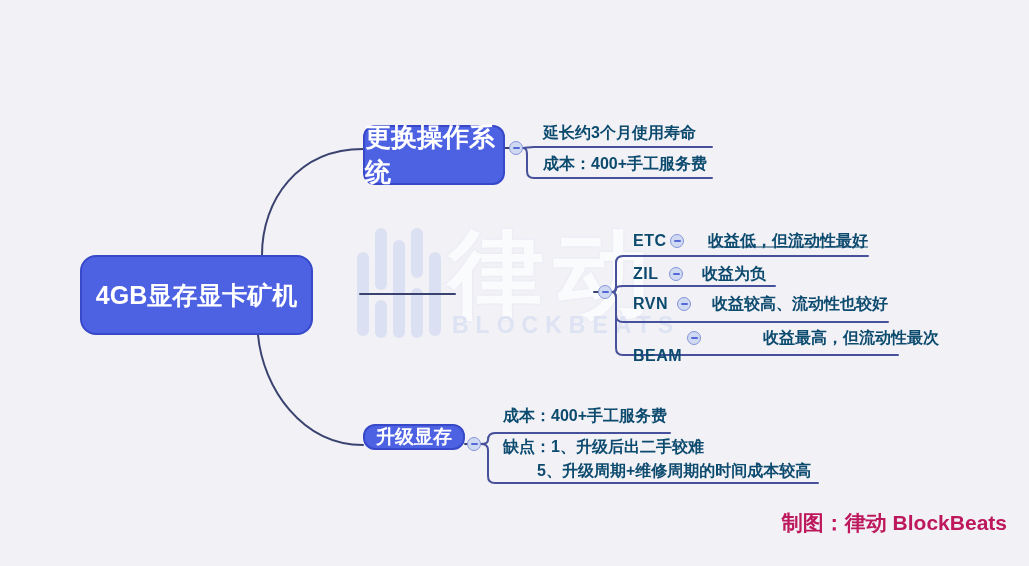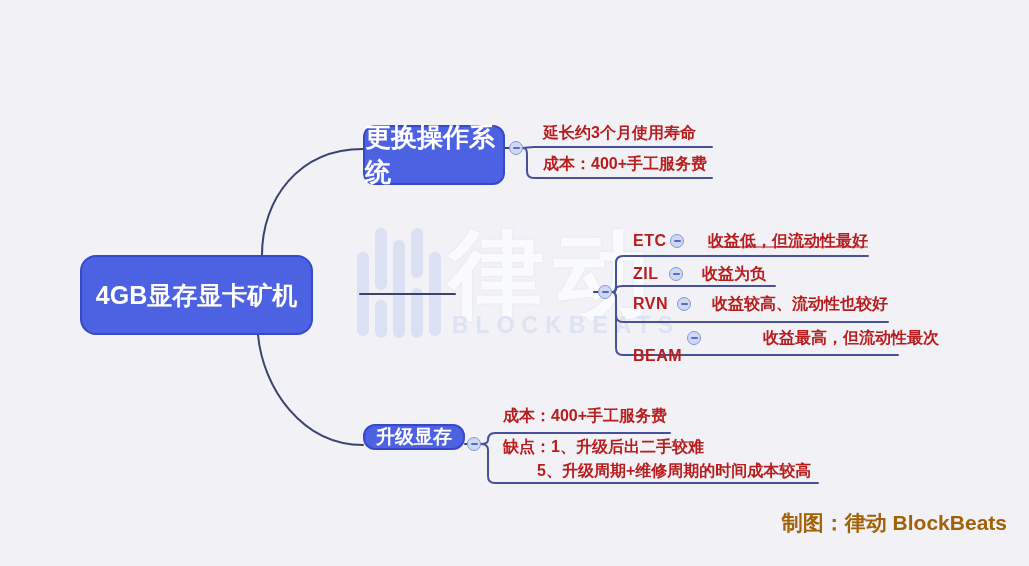--- a/index.html
+++ b/index.html
@@ -51,21 +51,21 @@
     cursor:default;
   }
   #root-box{left:80px;top:255px;width:233px;height:80px;border-radius:16px;font-size:25px;}
   #b1-box{left:363px;top:125px;width:142px;height:60px;font-size:26px;}
   #b2-box{left:455px;top:268px;width:139px;height:49px;font-size:19px;}
   #b3-box{left:363px;top:424px;width:102px;height:26px;font-size:19px;}
   
   .leaf{
     position:absolute;z-index:3;
     font-size:16px;font-weight:600;
-    color:#b91c1c;
+    color:#0c4a6e;
     white-space:nowrap;
     transform:translateY(-50%);
   }
   .coin-name{letter-spacing:0.5px;}
   
   .toggle{
     position:absolute;z-index:4;
     width:14px;height:14px;
     margin-left:-7px;margin-top:-7px;
     border-radius:50%;
@@ -76,21 +76,21 @@
   }
   .toggle .minus{
     width:7px;height:2px;border-radius:1px;
     background:#5468d8;
   }
   
   #credit{
     position:absolute;z-index:3;
     right:22px;top:509px;
     font-size:21px;font-weight:600;
-    color:#a16207;
+    color:#be185d;
   }
 </style>
 </head>
 <body>
 
 <div id="stage">
 
   <div>
     <div class="wm-bar" style="left:357px;top:252px;height:84px;"></div>
     <div class="wm-bar" style="left:375px;top:228px;height:62px;"></div>

